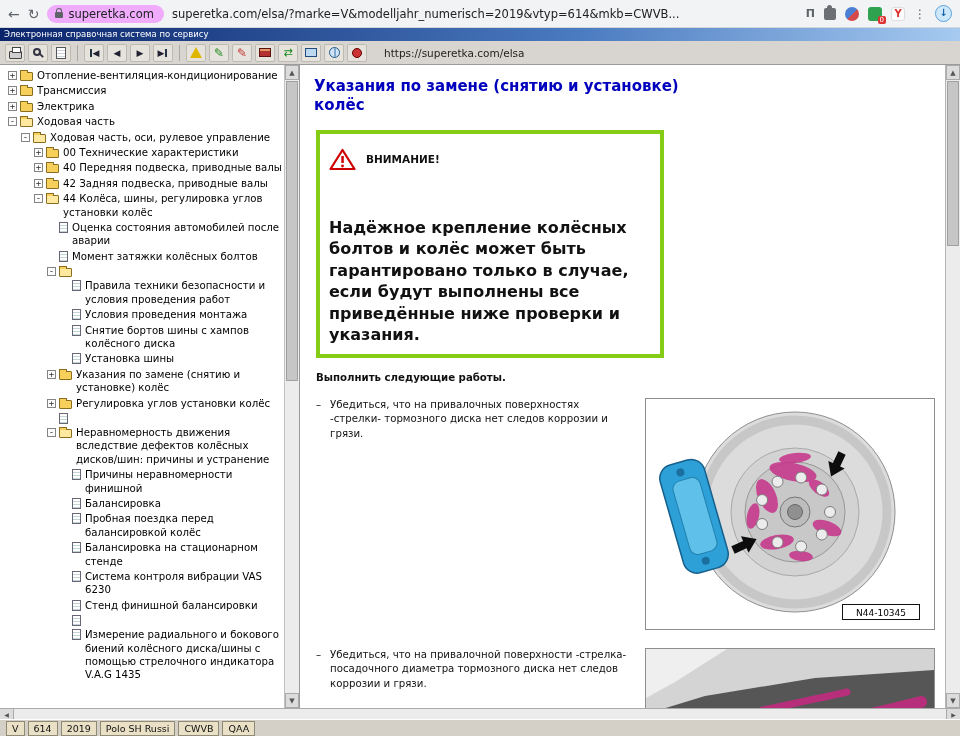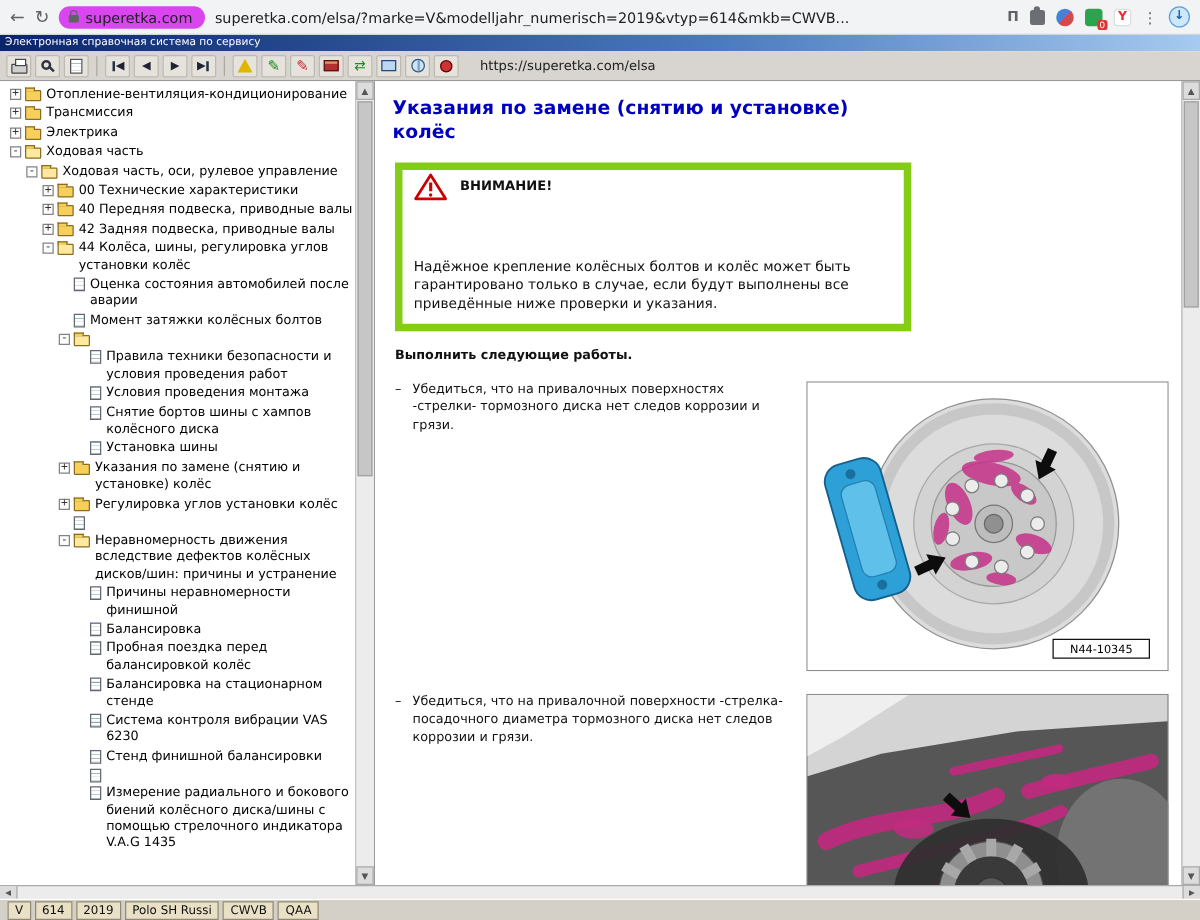--- a/index.html
+++ b/index.html
@@ -4,21 +4,21 @@
 <style>
   html,body{margin:0;padding:0;background:#cfcfcf;}
   *{box-sizing:border-box;}
   .screen{width:960px;height:736px;display:flex;flex-direction:column;overflow:hidden;background:#fff;
           font-family:"DejaVu Sans","Liberation Sans",sans-serif;color:#111;}
 
   
   .browser-bar{height:28px;background:#f1f3f4;border-bottom:1px solid #d4d7da;display:flex;align-items:center;
                padding:0 8px;gap:8px;flex:none;}
   .bicon{color:#5f6368;font-size:14px;line-height:14px;cursor:pointer;}
-  .site-chip{display:flex;align-items:center;gap:5px;background:#d946ef;border-radius:10px;padding:2px 10px 2px 8px;
+  .site-chip{display:flex;align-items:center;gap:5px;background:#f0abfc;border-radius:10px;padding:2px 10px 2px 8px;
              font-size:11.5px;color:#202124;}
   .i-lock{width:8px;height:6px;background:#5f6368;border-radius:1px;position:relative;margin-top:3px;flex:none;}
   .i-lock::before{content:"";position:absolute;top:-4px;left:1px;width:4px;height:4px;border:1.5px solid #5f6368;
                   border-bottom:none;border-radius:3px 3px 0 0;}
   .url-text{font-size:11.5px;color:#202124;white-space:nowrap;overflow:hidden;flex:1;}
   .ext-row{display:flex;align-items:center;gap:9px;margin-left:auto;}
   .i-pe{color:#5f6368;font-weight:bold;font-size:11px;}
   .i-puzzle{width:12px;height:12px;background:#6b6e73;border-radius:2px;position:relative;}
   .i-puzzle::before{content:"";position:absolute;top:-3px;left:3px;width:5px;height:5px;background:#6b6e73;border-radius:50%;}
   .i-person{width:14px;height:14px;border-radius:50%;background:linear-gradient(135deg,#4a7fd4 50%,#d44a4a 50%);}
@@ -81,24 +81,24 @@
   
   .vscroll{width:15px;flex:none;background:#ececec;border-left:1px solid #c2c2c2;display:flex;flex-direction:column;}
   .sbtn{height:15px;flex:none;background:#dcdcdc;border:1px solid #aaa;font-size:7px;color:#555;display:flex;
         align-items:center;justify-content:center;cursor:pointer;}
   .sthumb{background:#c6c6c6;border:1px solid #a0a0a0;margin:1px;flex:none;cursor:grab;}
   .sspace{flex:1;}
 
   
   .content{flex:1;min-width:0;overflow:hidden;background:#fff;padding:12px 10px 0 14px;}
   .page-title{color:#0000bd;font-size:15px;font-weight:bold;line-height:1.25;max-width:395px;}
-  .warning-box{width:413px;border:6px solid #84cc16;padding:2px 9px 8px 9px;margin:15px 0 0 2px;}
+  .warning-box{width:348px;border:4px solid #84cc16;padding:14px 9px 8px 9px;margin:15px 0 0 2px;}
   .warn-head{display:flex;align-items:center;gap:10px;margin-bottom:3px;}
   .warn-title{font-size:10.5px;font-weight:bold;}
-  .warn-text{font-size:11px;font-weight:normal;line-height:1.35;margin-top:46px;}
+  .warn-text{font-size:16px;font-weight:bold;line-height:1.35;margin-top:46px;}
   .intro{font-size:10.2px;font-weight:bold;margin:14px 0 15px 2px;}
   .step-row{display:flex;align-items:flex-start;margin-top:4px;}
   .step-text{width:318px;flex:none;display:flex;gap:9px;font-size:10.2px;line-height:1.4;padding-left:2px;}
   .fig{width:290px;margin-left:auto;flex:none;}
   .fig-gap{margin-top:14px;}
 
   
   .hscroll{height:11px;background:#ececec;border-top:1px solid #aaa;display:flex;align-items:center;flex:none;}
   .hbtn{width:14px;height:100%;background:#dcdcdc;border-right:1px solid #aaa;font-size:6px;color:#555;display:flex;
         align-items:center;justify-content:center;cursor:pointer;}

